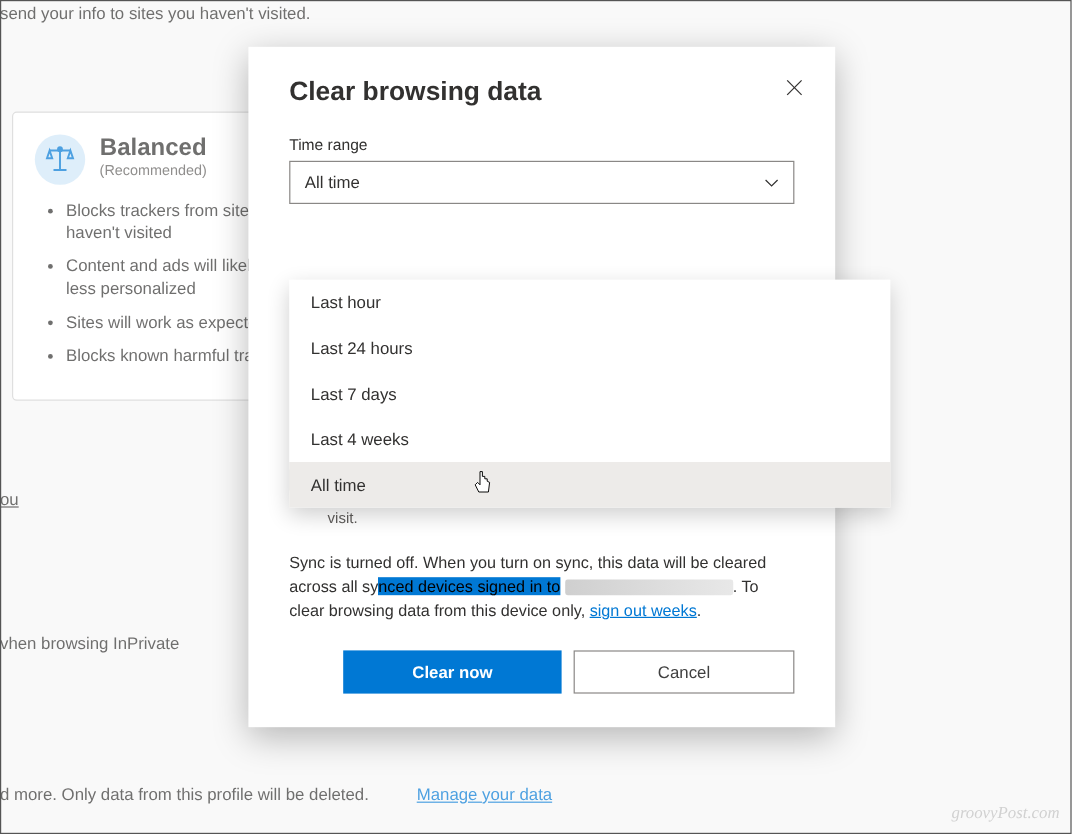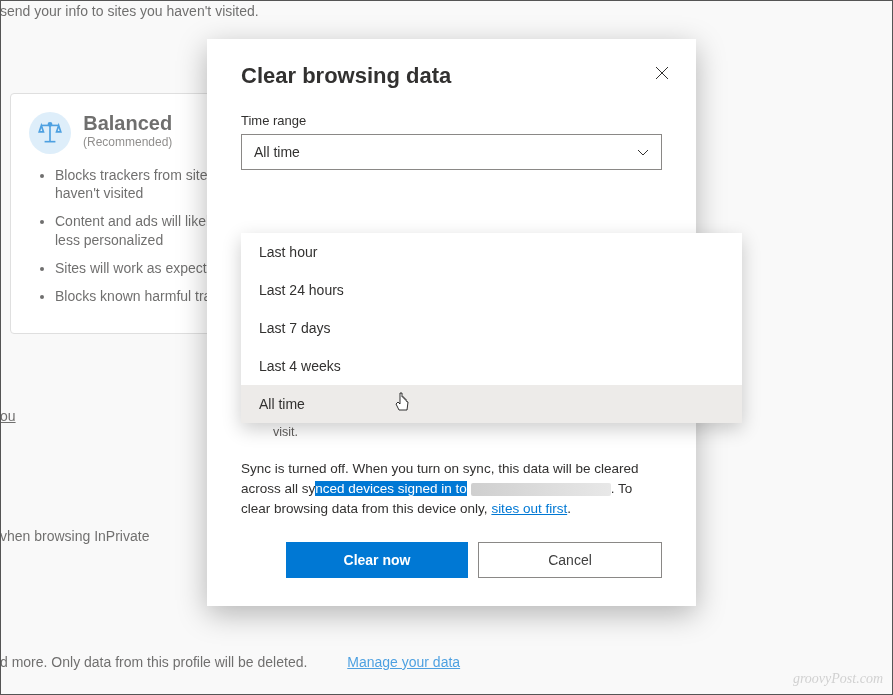--- a/index.html
+++ b/index.html
@@ -197,21 +197,21 @@
       margin-top: 1px;
     }
     .sync-text {
       font-size: 13.5px;
       color: #323130;
       margin-top: 18px;
       line-height: 1.5;
     }
     .sync-text .hl {
       background: #0078d4;
-      color: #ffffff;
+      color: #000000;
     }
     .sync-text .redact {
       display: inline-block;
       width: 140px;
       height: 13px;
       background: linear-gradient(to right, #cfcfcf, #e8e8e8);
       vertical-align: middle;
       border-radius: 2px;
     }
     .link {
@@ -324,21 +324,21 @@
         <path d="M2 7 L5.5 10.5 L12 3.5" fill="none" stroke="#fff" stroke-width="2"></path>
       </svg>
     </div>
     <div class="check-content">
       <div class="check-title">Cached images and files</div>
       <div class="check-desc">Frees up 319 MB. Some sites may load more slowly on your next visit.</div>
     </div>
   </div>
 
   <div class="sync-text">
-    <span>Sync is turned off. When you turn on sync, this data will be cleared across all sy</span><span class="hl">nced devices signed in to</span> <span class="redact"></span><span>. To clear browsing data from this device only, </span><span class="link">sites out first</span><span>.</span>
+    <span>Sync is turned off. When you turn on sync, this data will be cleared across all sy</span><span class="hl">nced devices signed in to</span> <span class="redact"></span><span>. To clear browsing data from this device only, </span><span class="link">sign out weeks</span><span>.</span>
   </div>
 
   <div class="btn-row">
     <button class="btn btn-primary">Clear now</button>
     <button class="btn btn-secondary">Cancel</button>
   </div>
 
   <div class="dropdown">
     <div class="dropdown-item">Last hour</div>
     <div class="dropdown-item">Last 24 hours</div>

